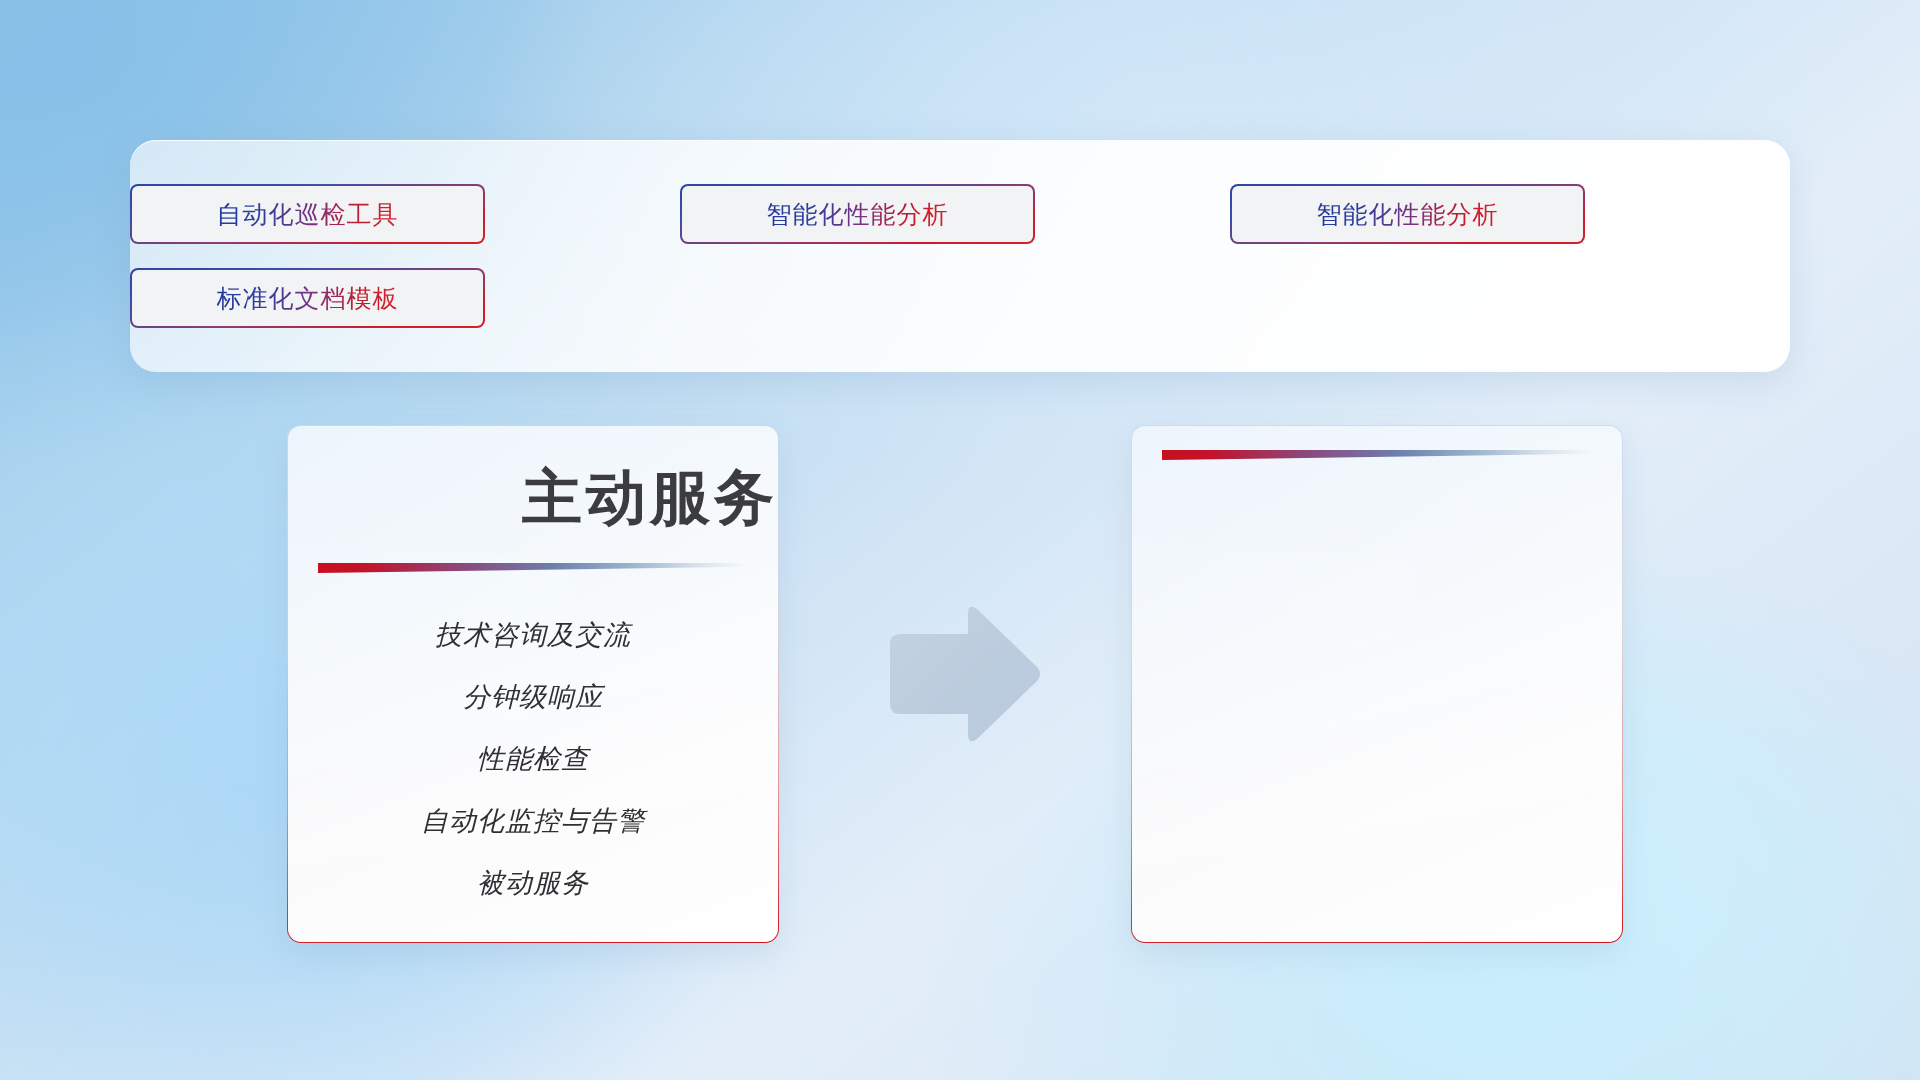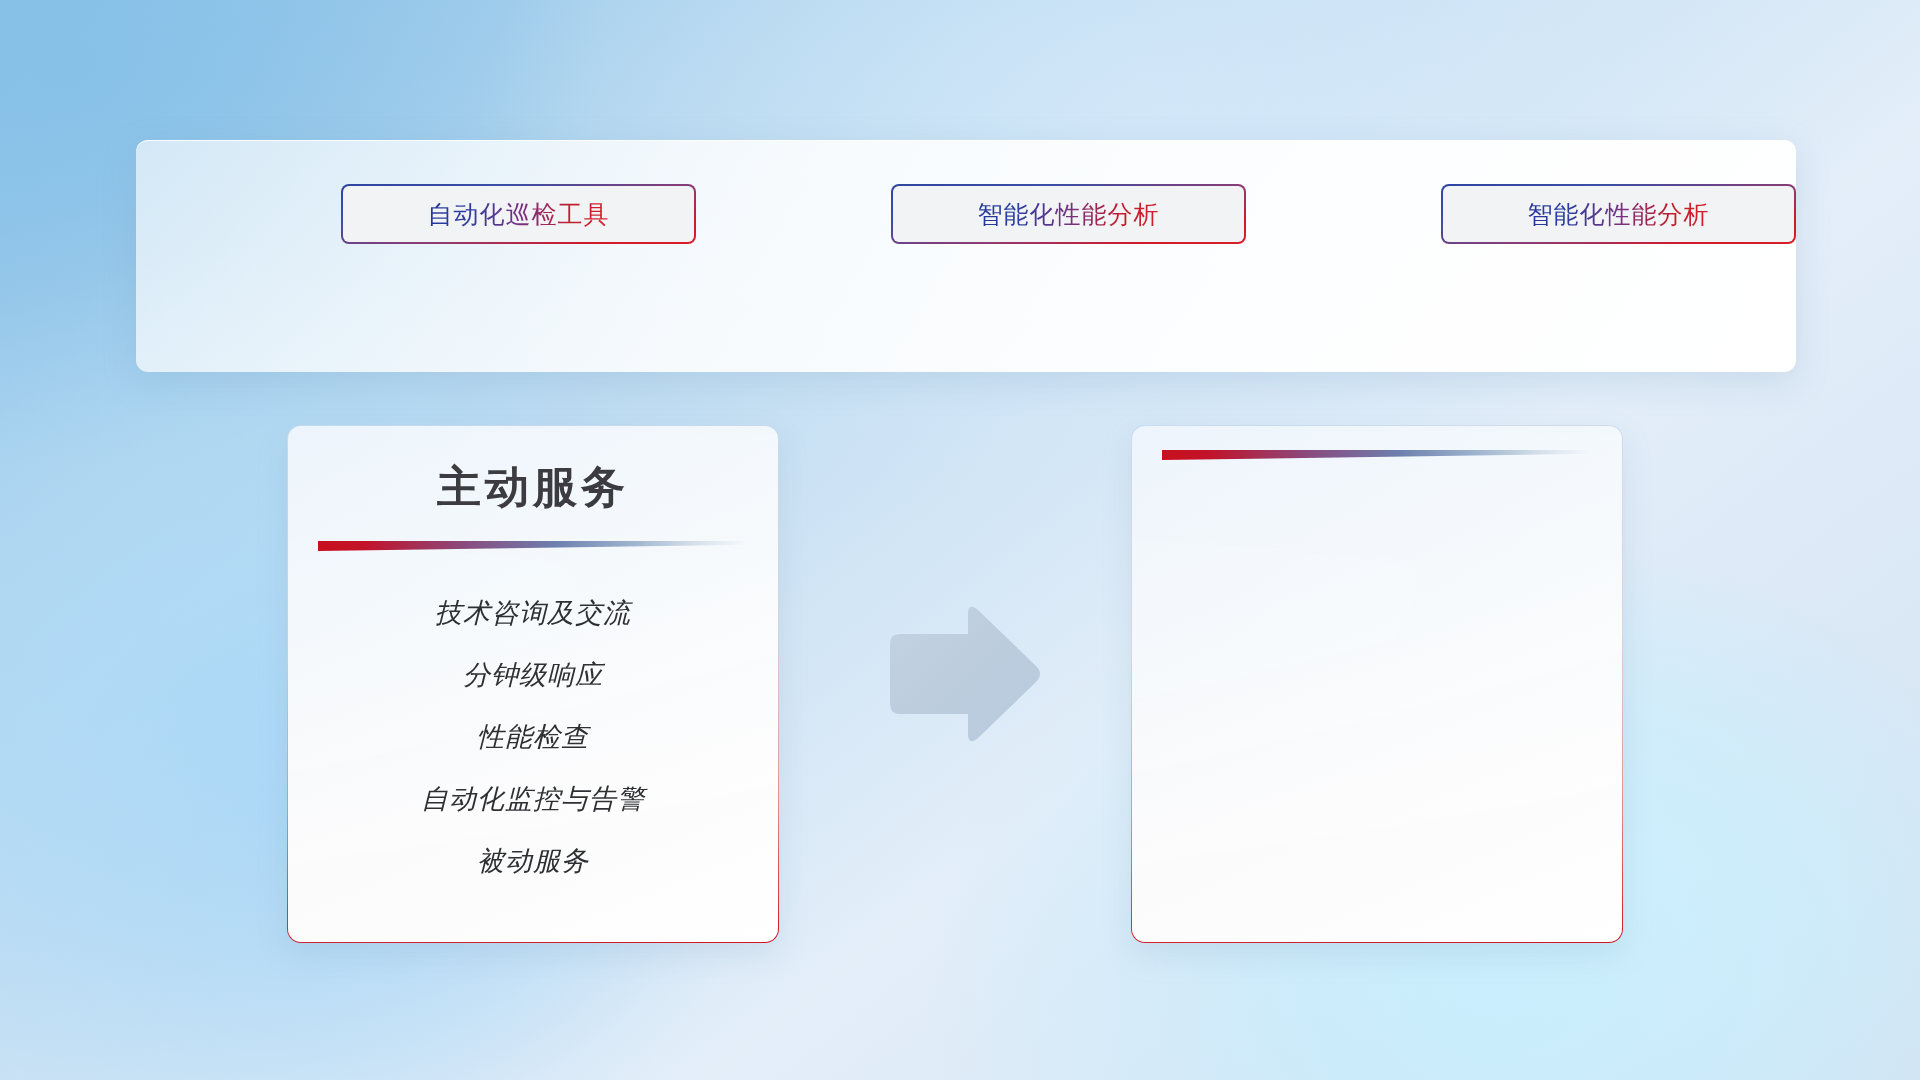--- a/index.html
+++ b/index.html
@@ -38,30 +38,30 @@
     position: absolute;
     right: -80px; top: 560px;
     width: 820px; height: 640px;
     background: radial-gradient(closest-side, rgba(205,240,253,0.85), rgba(205,240,253,0));
     pointer-events: none;
   }
 
   
   .capability-panel {
     position: absolute;
-    left: 136px;
+    left: 130px;
     top: 140px;
     width: 1660px;
     height: 232px;
-    border-radius: 12px;
+    border-radius: 26px;
     background: linear-gradient(125deg, rgba(255,255,255,0.62) 0%, rgba(255,255,255,0.86) 38%, rgba(255,255,255,0.96) 72%, rgba(255,255,255,0.99) 100%);
     box-shadow: 0 10px 34px rgba(120,155,190,0.22), inset 0 1px 0 rgba(255,255,255,0.85);
     display: flex;
     align-items: center;
-    justify-content: flex-end;
+    justify-content: flex-start;
     z-index: 3;
   }
   .capability-grid {
     display: grid;
     grid-template-columns: repeat(3, 355px);
     grid-template-rows: repeat(2, 60px);
     column-gap: 195px;
     row-gap: 24px;
   }
 
@@ -105,22 +105,22 @@
     border: 1.6px solid transparent;
     box-shadow: 0 12px 30px rgba(120,155,190,0.18);
     box-sizing: border-box;
     z-index: 3;
   }
   #card-proactive { left: 287px; }
   #card-reactive  { left: 1131px; }
 
   .service-card-title {
     margin-top: 32px;
-    text-align: center;
-    font-size: 44px;
+    text-align: right;
+    font-size: 60px;
     font-weight: 700;
     color: #3c3c40;
     letter-spacing: 4px;
   }
 
   
   .service-card-divider {
     position: relative;
     margin: 24px auto 0 auto;
     width: 430px;
@@ -175,20 +175,23 @@
 
 
       <div class="tag-chip">
         <span class="tag-chip-label">智能化性能分析</span>
       </div>
 
       <div class="tag-chip">
         <span class="tag-chip-label">智能化性能分析</span>
       </div>
 
+      <div class="tag-chip">
+        <span class="tag-chip-label">标准化文档模板</span>
+      </div>
 
 
     </div>
   </div>
 
   <div class="service-card" id="card-proactive">
     <div class="service-card-title">主动服务</div>
 
     <div class="service-card-divider">
       <div class="bar"></div>

